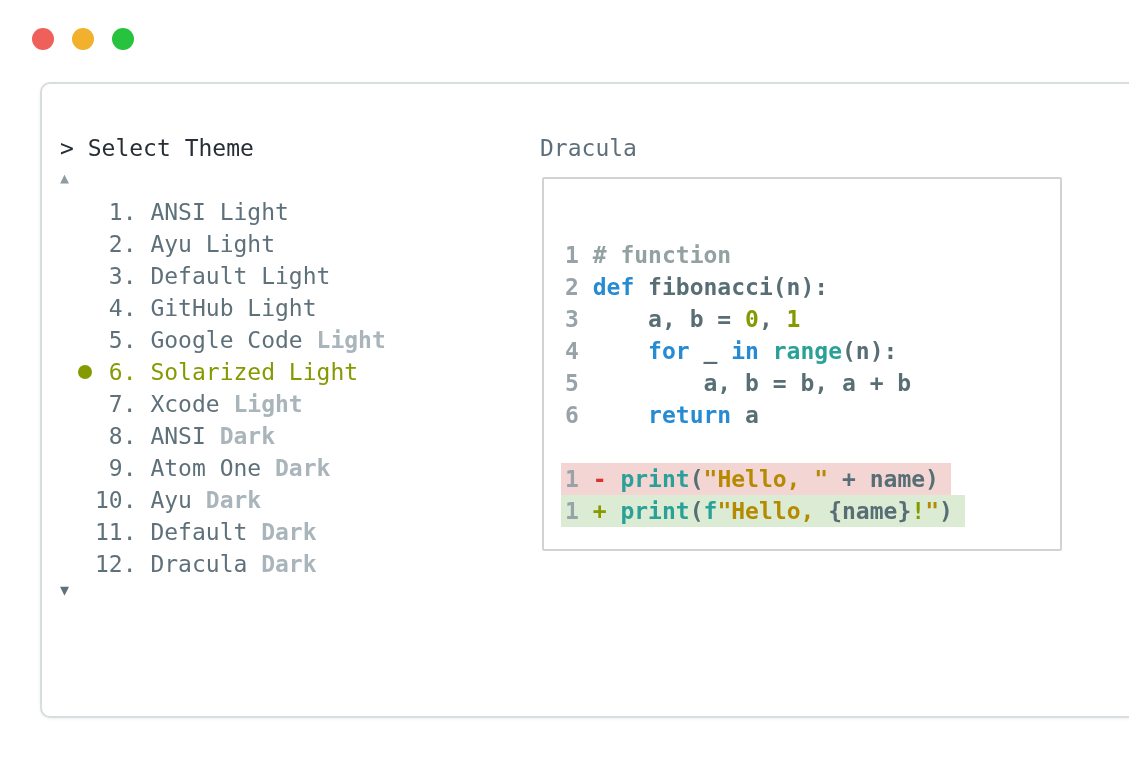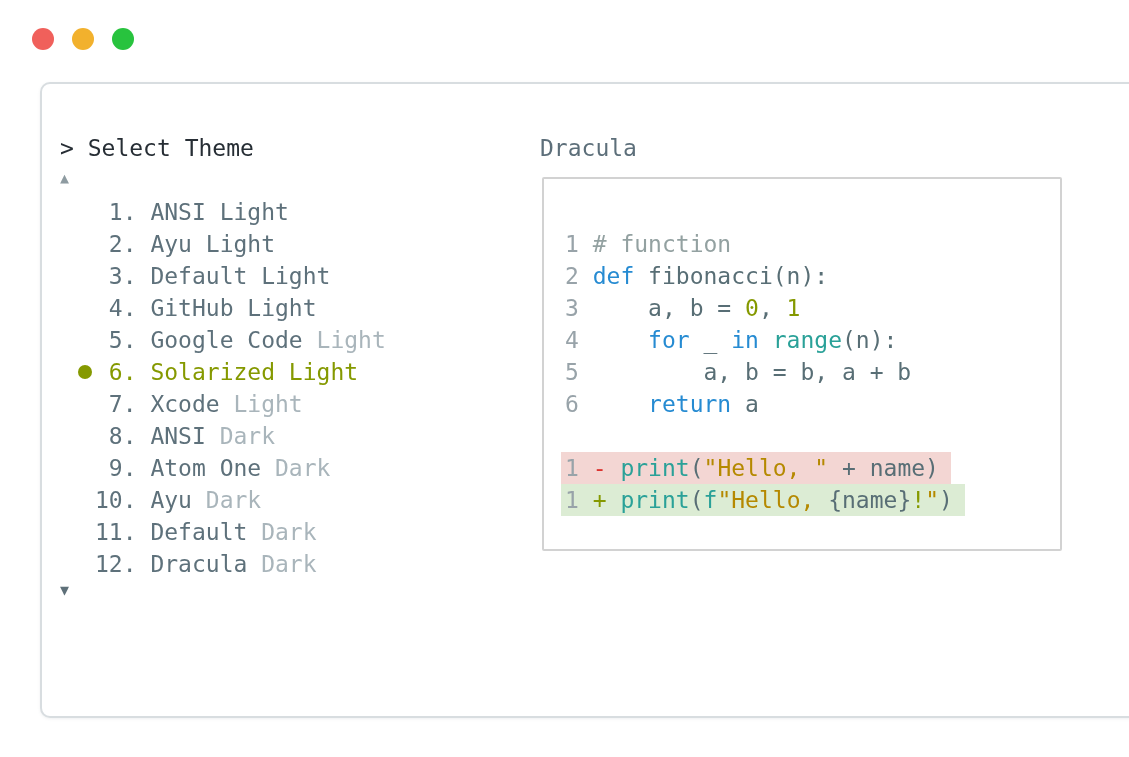--- a/index.html
+++ b/index.html
@@ -51,31 +51,31 @@
 
   
   .preview-box {
     position: absolute; left: 500px; top: 93px;
     width: 520px; height: 374px;
     box-sizing: border-box;
     border: 2px solid var(--preview_border);
     border-radius: 2px;
     background: #ffffff;
   }
-  .code { position: absolute; left: 21px; top: 49px; white-space: pre; }
+  .code { position: absolute; left: 21px; top: 60px; white-space: pre; font-weight: bold; }
   .code-line { height: 32px; line-height: 32px; }
   .code-line .num { color: var(--line_number); }
   .linebg { display: inline-block; margin-left: -4px; padding: 0 12px 0 4px; }
   .linebg.removed { background: var(--diff_removed_bg); }
   .linebg.added   { background: var(--diff_added_bg); }
 
   
   .c-title    { color: var(--title); }
   .c-item     { color: var(--item); }
-  .c-muted    { color: var(--muted); }
+  .c-muted    { color: var(--muted); font-weight: bold; }
   .c-selected { color: var(--green); }
   .c-comment  { color: var(--comment); }
   .c-body     { color: var(--body); }
   .c-blue     { color: var(--blue); }
   .c-cyan     { color: var(--cyan); }
   .c-green    { color: var(--green); }
   .c-yellow   { color: var(--yellow); }
   .c-red      { color: var(--red); }
 </style>
 </head>

